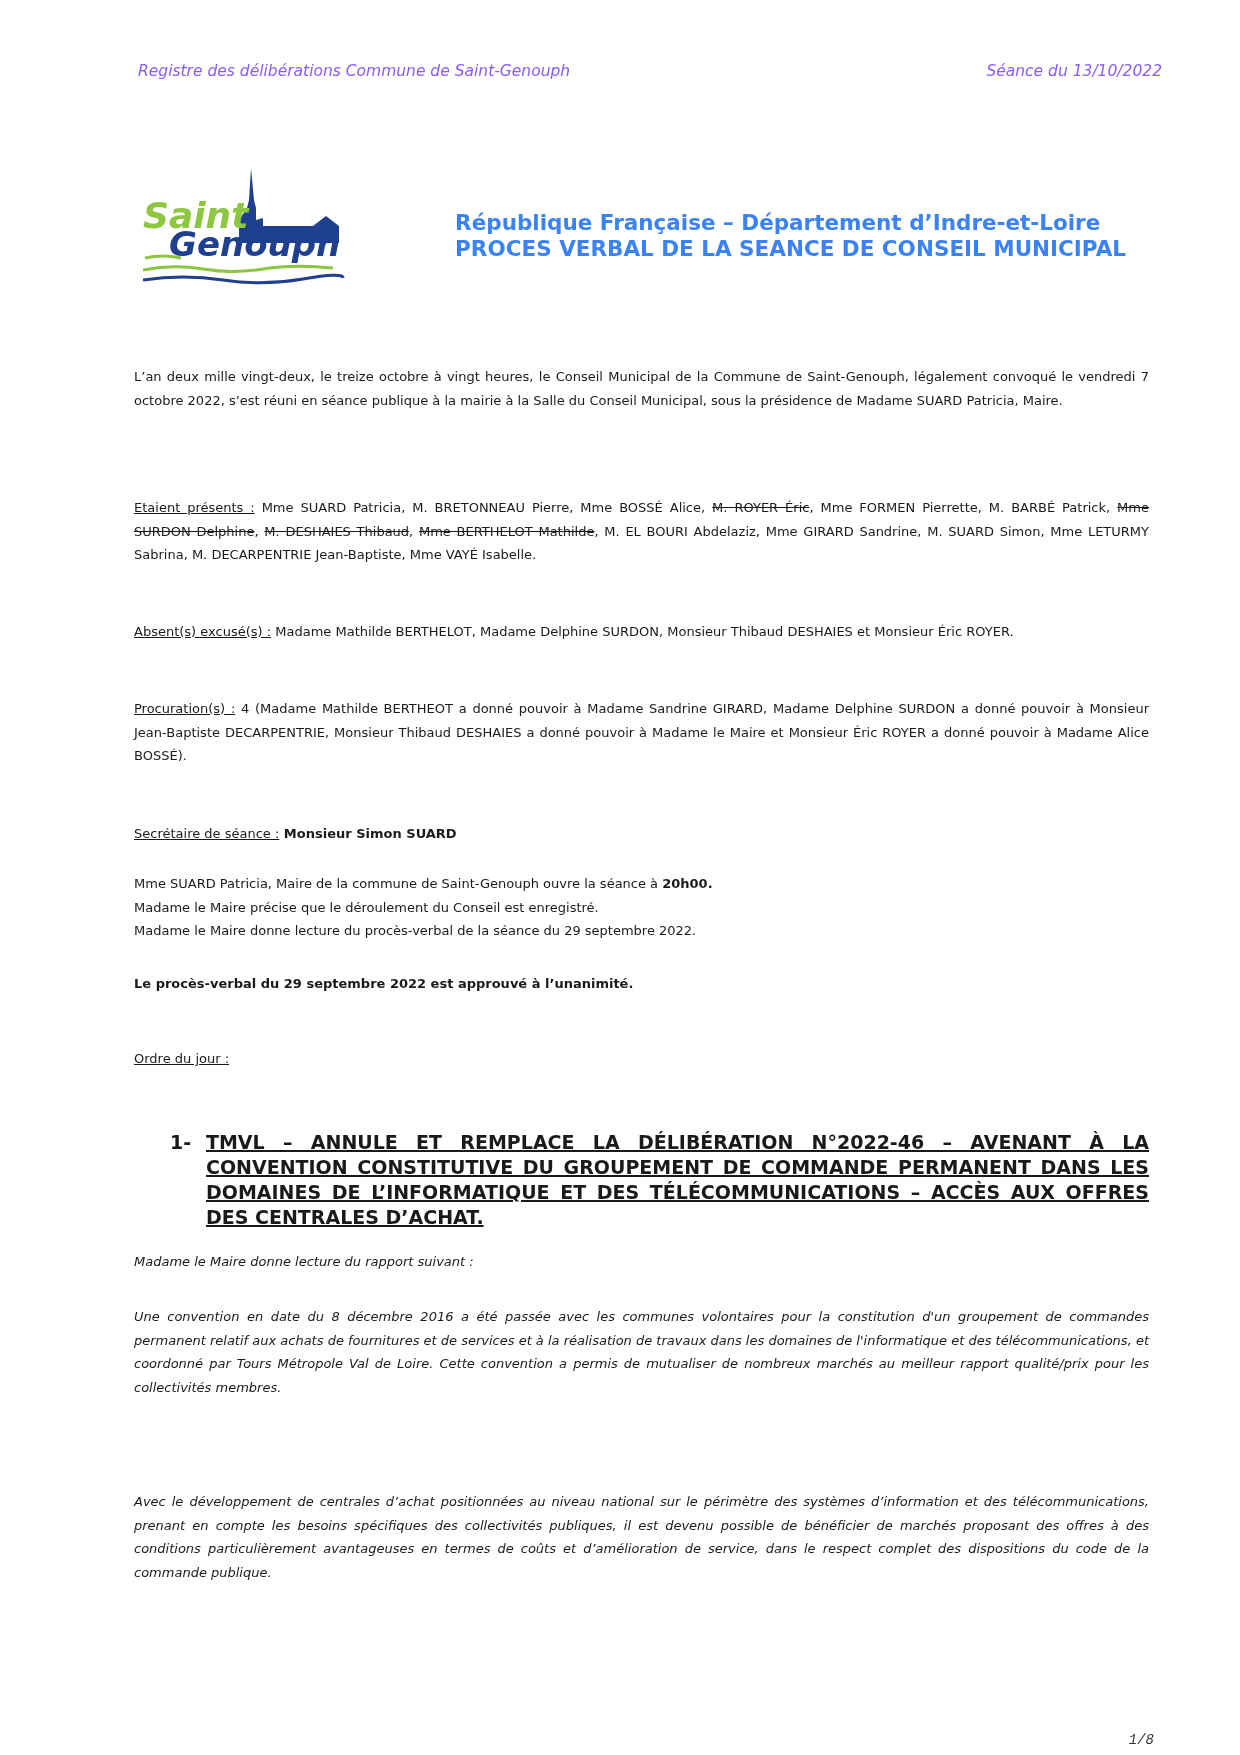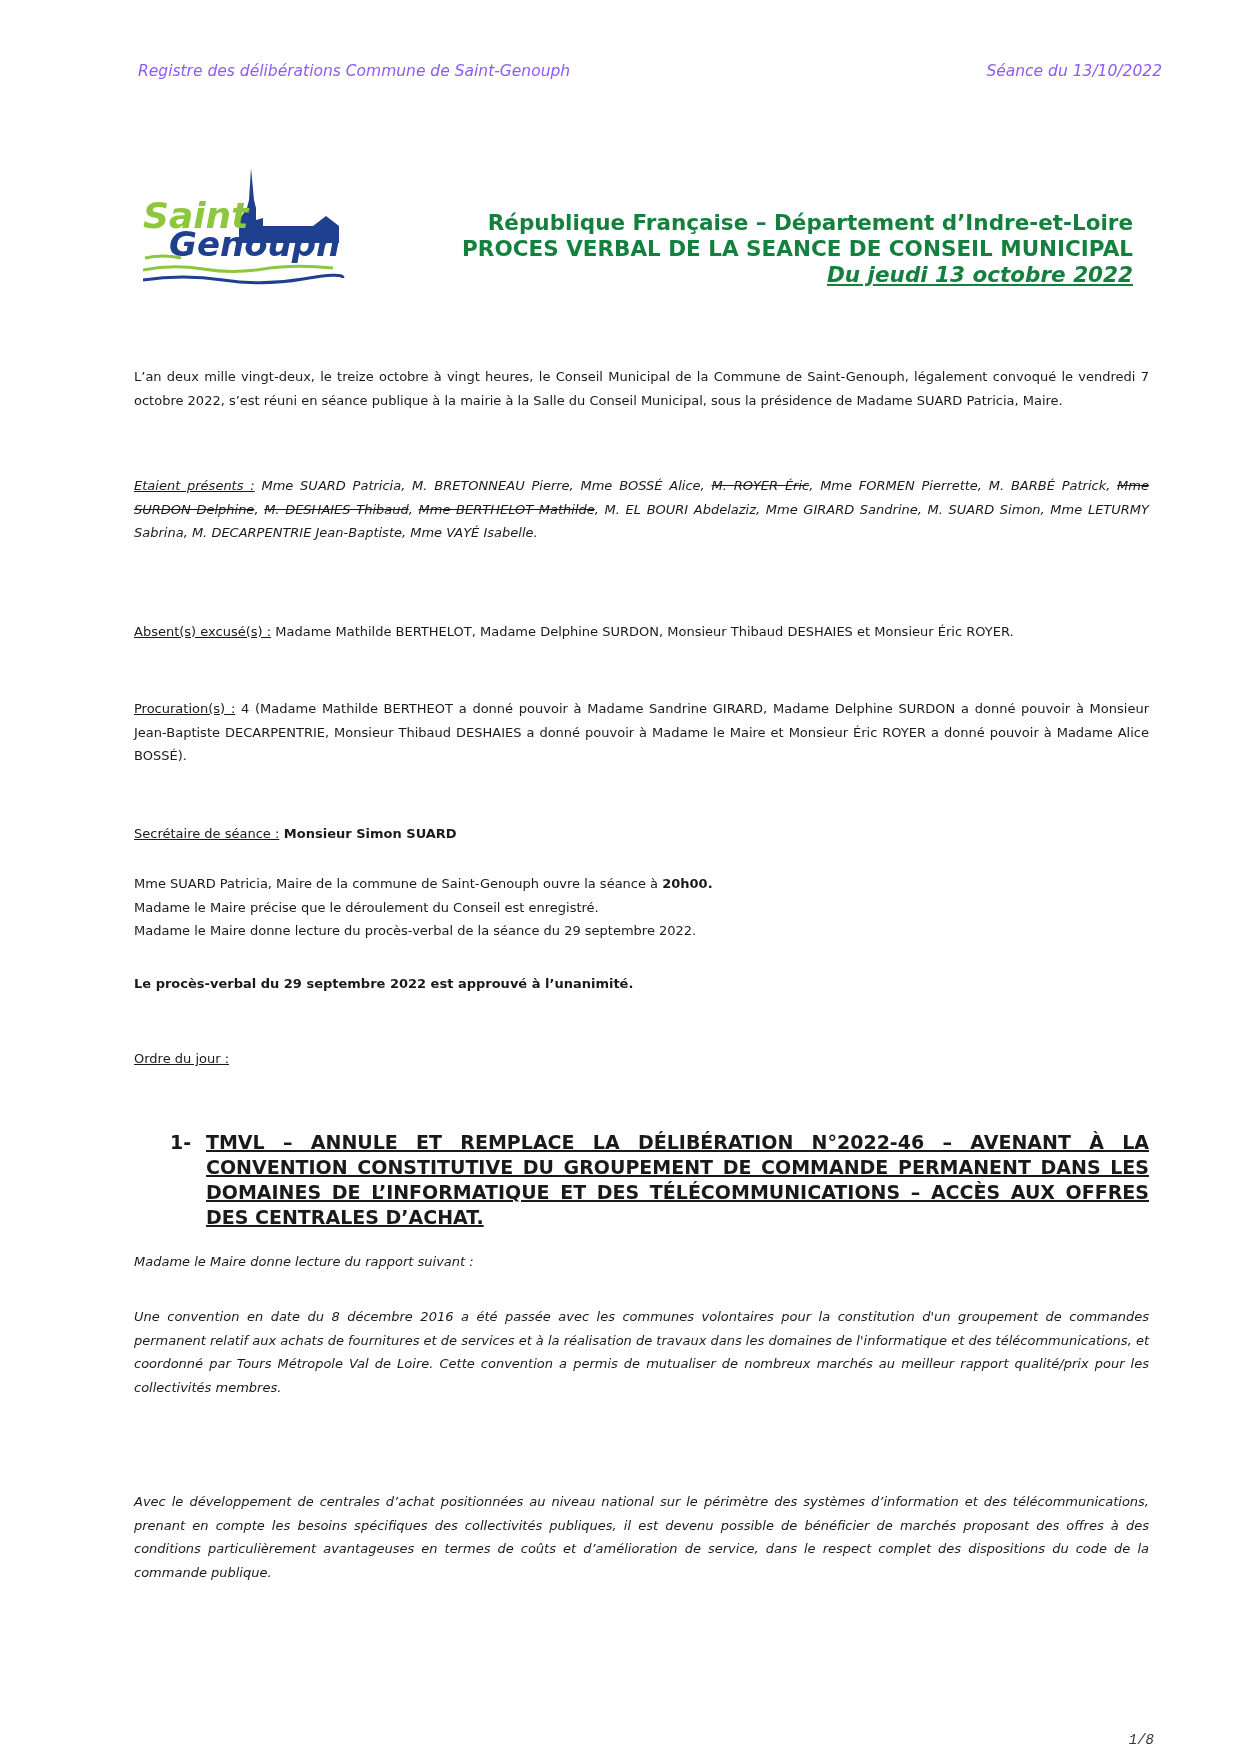--- a/index.html
+++ b/index.html
@@ -9,22 +9,22 @@
     }
     .running-header {
       position: absolute; top: 62px; left: 138px; right: 78px;
       display: flex; justify-content: space-between;
       font-style: italic; font-size: 15.5px; color: #8b5cf6;
     }
     .logo {
       position: absolute; left: 143px; top: 168px; width: 230px; height: 130px;
     }
     .title-block {
-      position: absolute; right: 107px; top: 210px; text-align: right;
-      font-weight: bold; font-size: 21.5px; line-height: 26px; color: #15803d;
+      position: absolute; right: 114px; top: 210px; text-align: left;
+      font-weight: bold; font-size: 21.5px; line-height: 26px; color: #3b82f6;
     }
     .title-block .date-line { font-style: italic; text-decoration: underline; }
     .content {
       position: absolute; left: 134px; width: 1015px;
       font-size: 13px; line-height: 23.5px; text-align: justify;
     }
     .label-u { text-decoration: underline; }
     .strike { text-decoration: line-through; }
     .bold { font-weight: bold; }
     .italic { font-style: italic; }
@@ -59,26 +59,25 @@
 
     <path d="M2 90 Q20 86 38 90" stroke="#8dc63f" stroke-width="3" fill="none"></path>
     <path d="M0 102 Q30 96 60 101 T120 101 T190 100" stroke="#8dc63f" stroke-width="3" fill="none"></path>
     <path d="M0 112 Q40 106 80 112 T160 111 T200 110" stroke="#1f3f8f" stroke-width="3" fill="none"></path>
   </svg>
 </div>
 
 <div class="title-block">
   <div>République Française – Département d’Indre-et-Loire</div>
   <div>PROCES VERBAL DE LA SEANCE DE CONSEIL MUNICIPAL</div>
-  <div class="date-line">Du jeudi 13 octobre 2022</div>
 </div>
 
 <div class="content" style="top:365px;">L’an deux mille vingt-deux, le treize octobre à vingt heures, le Conseil Municipal de la Commune de Saint-Genouph, légalement convoqué le vendredi 7 octobre 2022, s’est réuni en séance publique à la mairie à la Salle du Conseil Municipal, sous la présidence de Madame SUARD Patricia, Maire.</div>
 
-<div class="content" style="top:474px;font-style:italic;">
+<div class="content" style="top:496px;">
   <span class="label-u">Etaient présents :</span><span> Mme SUARD Patricia, M. BRETONNEAU Pierre, Mme BOSSÉ Alice, </span><span class="strike">M. ROYER Éric</span><span>, Mme FORMEN Pierrette, M. BARBÉ Patrick, </span><span class="strike">Mme SURDON Delphine</span><span>, </span><span class="strike">M. DESHAIES Thibaud</span><span>, </span><span class="strike">Mme BERTHELOT Mathilde</span><span>, M. EL BOURI Abdelaziz, Mme GIRARD Sandrine, M. SUARD Simon, Mme LETURMY Sabrina, M. DECARPENTRIE Jean-Baptiste, Mme VAYÉ Isabelle.</span>
 </div>
 
 <div class="content" style="top:620px;">
   <span class="label-u">Absent(s) excusé(s) :</span><span> Madame Mathilde BERTHELOT, Madame Delphine SURDON, Monsieur Thibaud DESHAIES et Monsieur Éric ROYER.</span>
 </div>
 
 <div class="content" style="top:697px;">
   <span class="label-u">Procuration(s) :</span><span> 4 (Madame Mathilde BERTHEOT a donné pouvoir à Madame Sandrine GIRARD, Madame Delphine SURDON a donné pouvoir à Monsieur Jean-Baptiste DECARPENTRIE, Monsieur Thibaud DESHAIES a donné pouvoir à Madame le Maire et Monsieur Éric ROYER a donné pouvoir à Madame Alice BOSSÉ).</span>
 </div>

